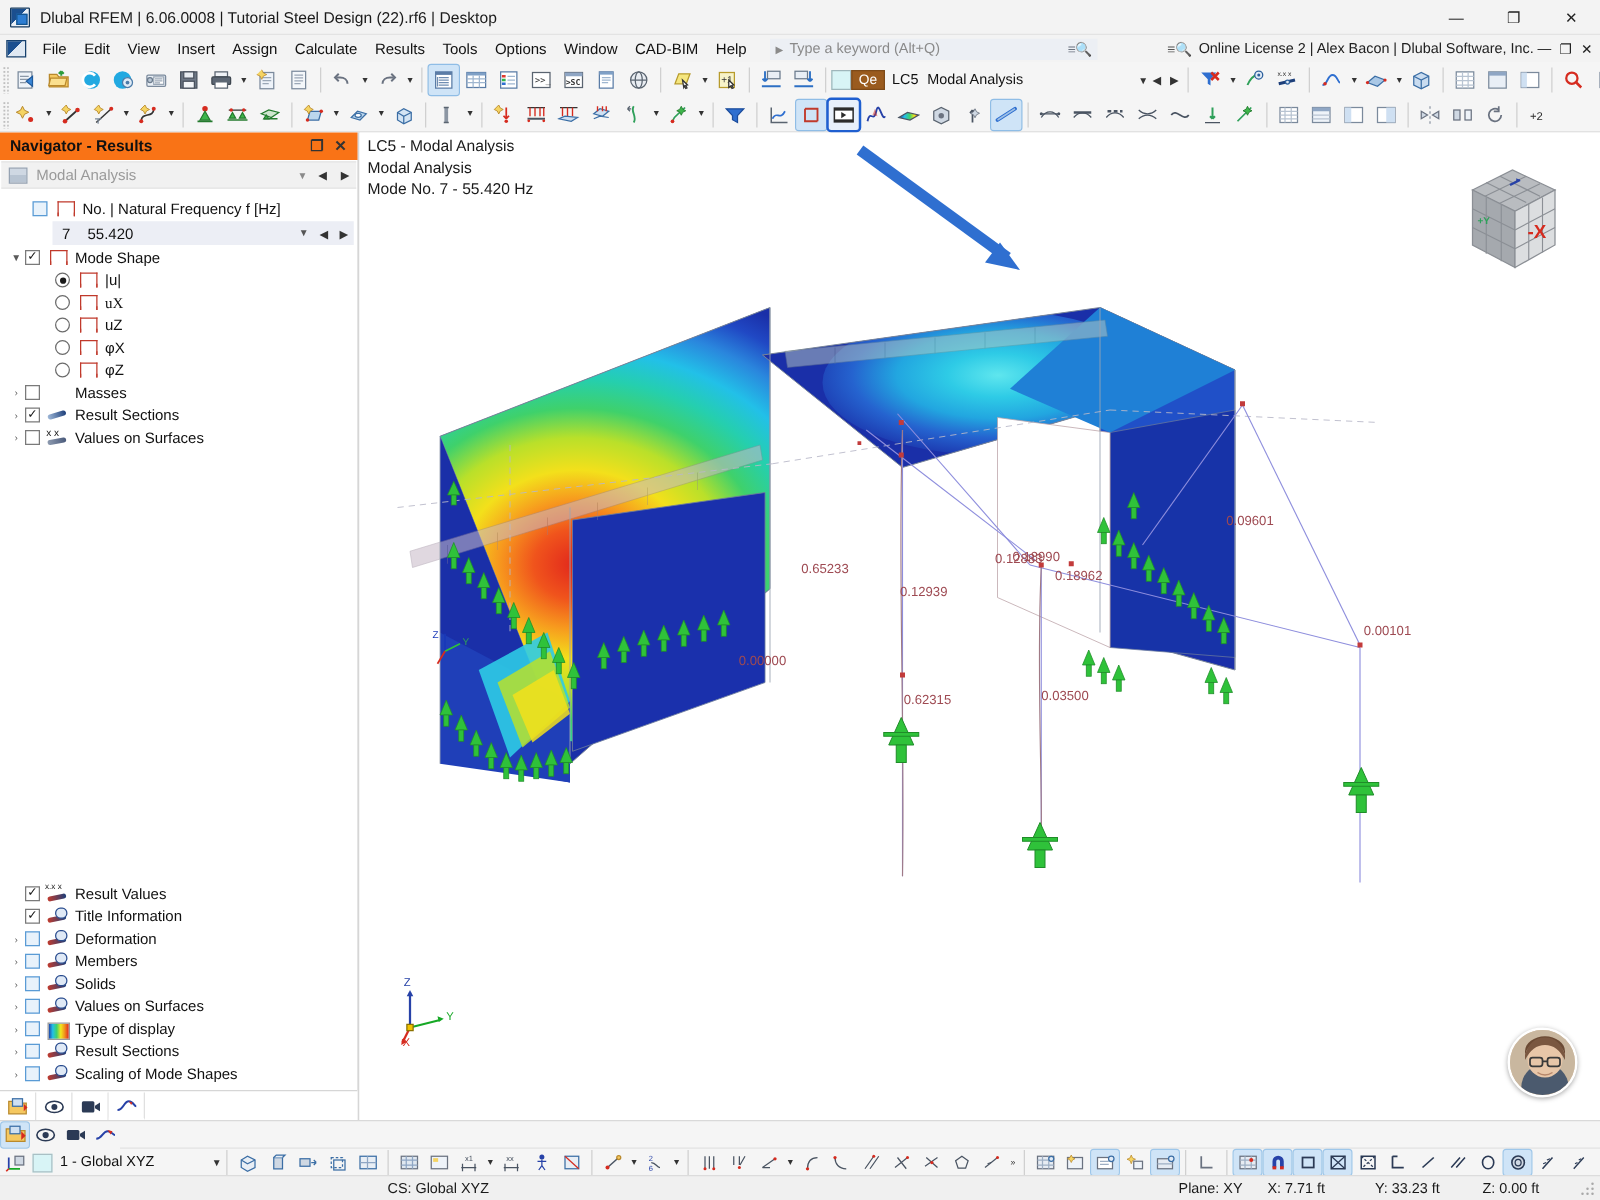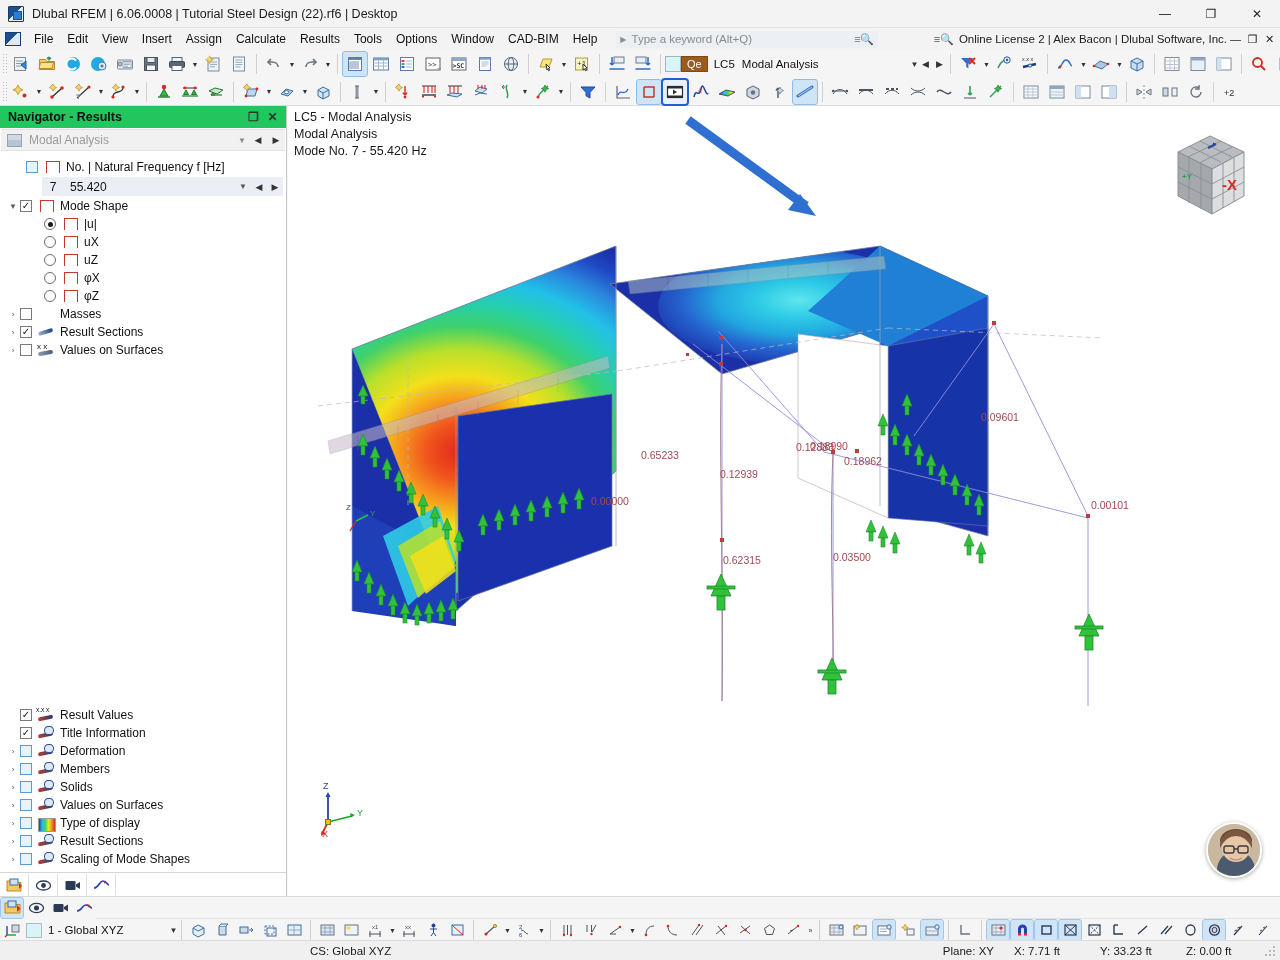--- a/index.html
+++ b/index.html
@@ -90,21 +90,21 @@
   .lc-chev { margin-left:92px; font-size:8px; color:#333; flex:none;}
   .lc-arrow{ width:14px;text-align:center;font-size:9px;color:#333; flex:none;}
 
   
   .navpanel {
     position:absolute; left:0; top:106px; width:287px; height:790px;
     background:#fff; border-right:1px solid #c9c9c9; display:flex; flex-direction:column;
   }
   .nav-head {
     height:22px; display:flex; align-items:center; padding:0 4px 0 8px;
-    font-weight:bold; font-size:12.5px; color:#111; background:#22c55e;
+    font-weight:bold; font-size:12.5px; color:#111; background:#f97316;
   }
   .nav-head .sp { margin-left:auto; display:flex; }
   .nav-head .sp span { width:19px; text-align:center; color:#333; font-size:12px; }
   .nav-combo {
     height:22px; margin:1px 1px 0 1px; background:#f1f1f1; display:flex; align-items:center;
     border-top:1px solid #e4e4e4; border-bottom:1px solid #e4e4e4;
   }
   .nav-combo .cico {
     width:15px;height:13px;margin-left:6px;margin-right:7px;
     background:linear-gradient(#cfd8e3 0 45%, #b8c4d2 45% 100%);
@@ -864,21 +864,21 @@
         <span class="tcb">✓</span>
         <span class="tico ic-surf"></span>
         <span class="tlabel">Mode Shape</span>
       </div>
 
       <div class="trow" style="padding-left:44px;">
         <span class="trad on"></span>
         <span class="tico ic-surf"></span>
         <span class="tlabel">|u|</span>
       </div>
-      <div class="trow" style="padding-left:44px;">
+      <div class="trow" style="padding-left:44px;font-family:Liberation Serif, serif;">
         <span class="trad"></span>
         <span class="tico ic-surf"></span>
         <span class="tlabel">uX</span>
       </div>
       <div class="trow" style="padding-left:44px;">
         <span class="trad"></span>
         <span class="tico ic-surf"></span>
         <span class="tlabel">uZ</span>
       </div>
       <div class="trow" style="padding-left:44px;">
@@ -1323,21 +1323,21 @@
         <text x="58" y="404" font-size="8" fill="#1a39b8" font-family="Liberation Sans, sans-serif">Z</text>
       </g>
     </svg>
 
     <div class="reslabel" style="left:353px;top:343px;">0.65233</div>
     <div class="reslabel" style="left:508px;top:335px;">0.12883</div>
     <div class="reslabel" style="left:693px;top:305px;">0.09601</div>
     <div class="reslabel" style="left:522px;top:334px;">0.18990</div>
     <div class="reslabel" style="left:432px;top:362px;">0.12939</div>
     <div class="reslabel" style="left:556px;top:349px;">0.18962</div>
-    <div class="reslabel" style="left:303px;top:389px;">0.00000</div>
+    <div class="reslabel" style="left:303px;top:417px;">0.00000</div>
     <div class="reslabel" style="left:803px;top:393px;">0.00101</div>
     <div class="reslabel" style="left:435px;top:448px;">0.62315</div>
     <div class="reslabel" style="left:545px;top:445px;">0.03500</div>
 
     <div class="viewcube">
       <svg width="100" height="100" viewBox="0 0 100 100">
         <path d="M18,28 L50,12 L84,28 L84,72 L50,90 L18,72 Z" fill="none"></path>
 
         <path d="M18,28 L50,12 L84,28 L52,45 Z" fill="#b9bcc0" stroke="#8b8f95"></path>
         <path d="M29,22 L61,38 M40,17 L72,33 M28,33 L61,17 M39,39 L72,23" stroke="#8b8f95" stroke-width=".9"></path>

